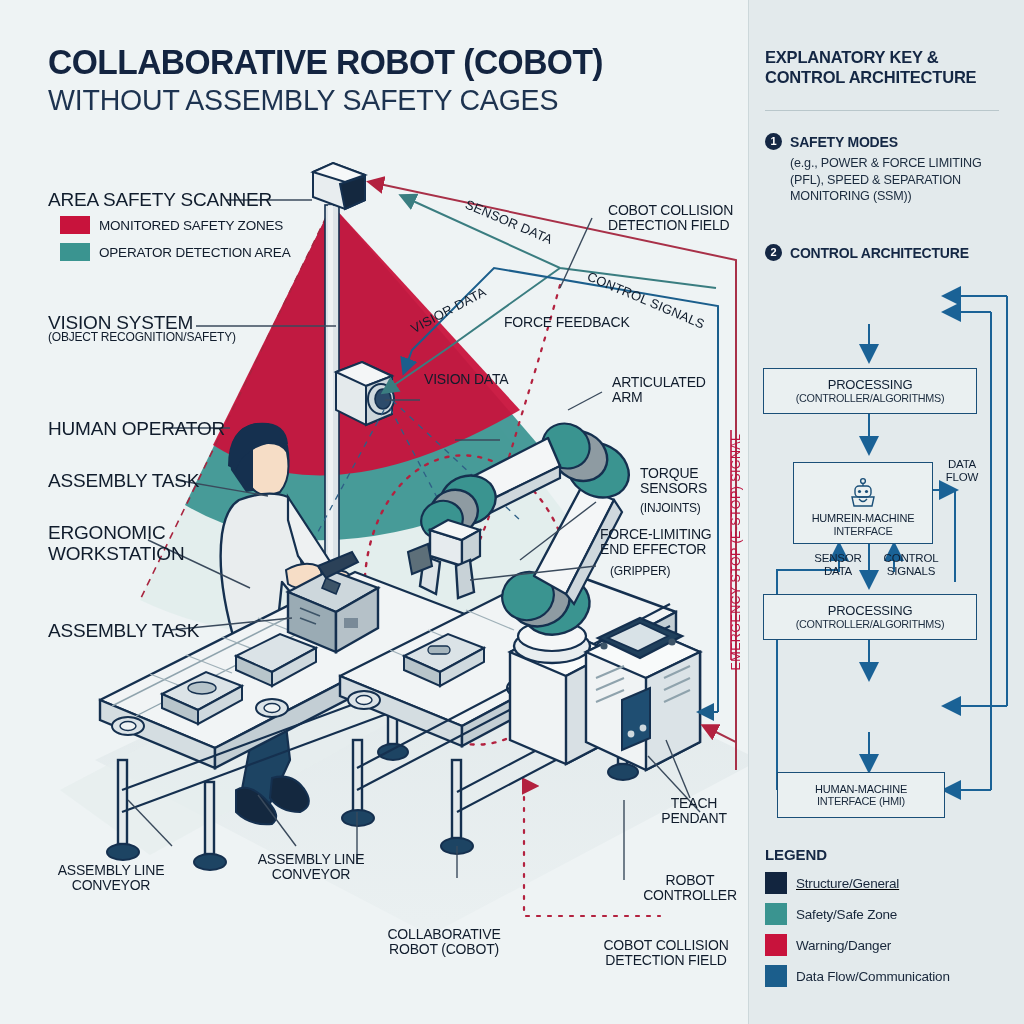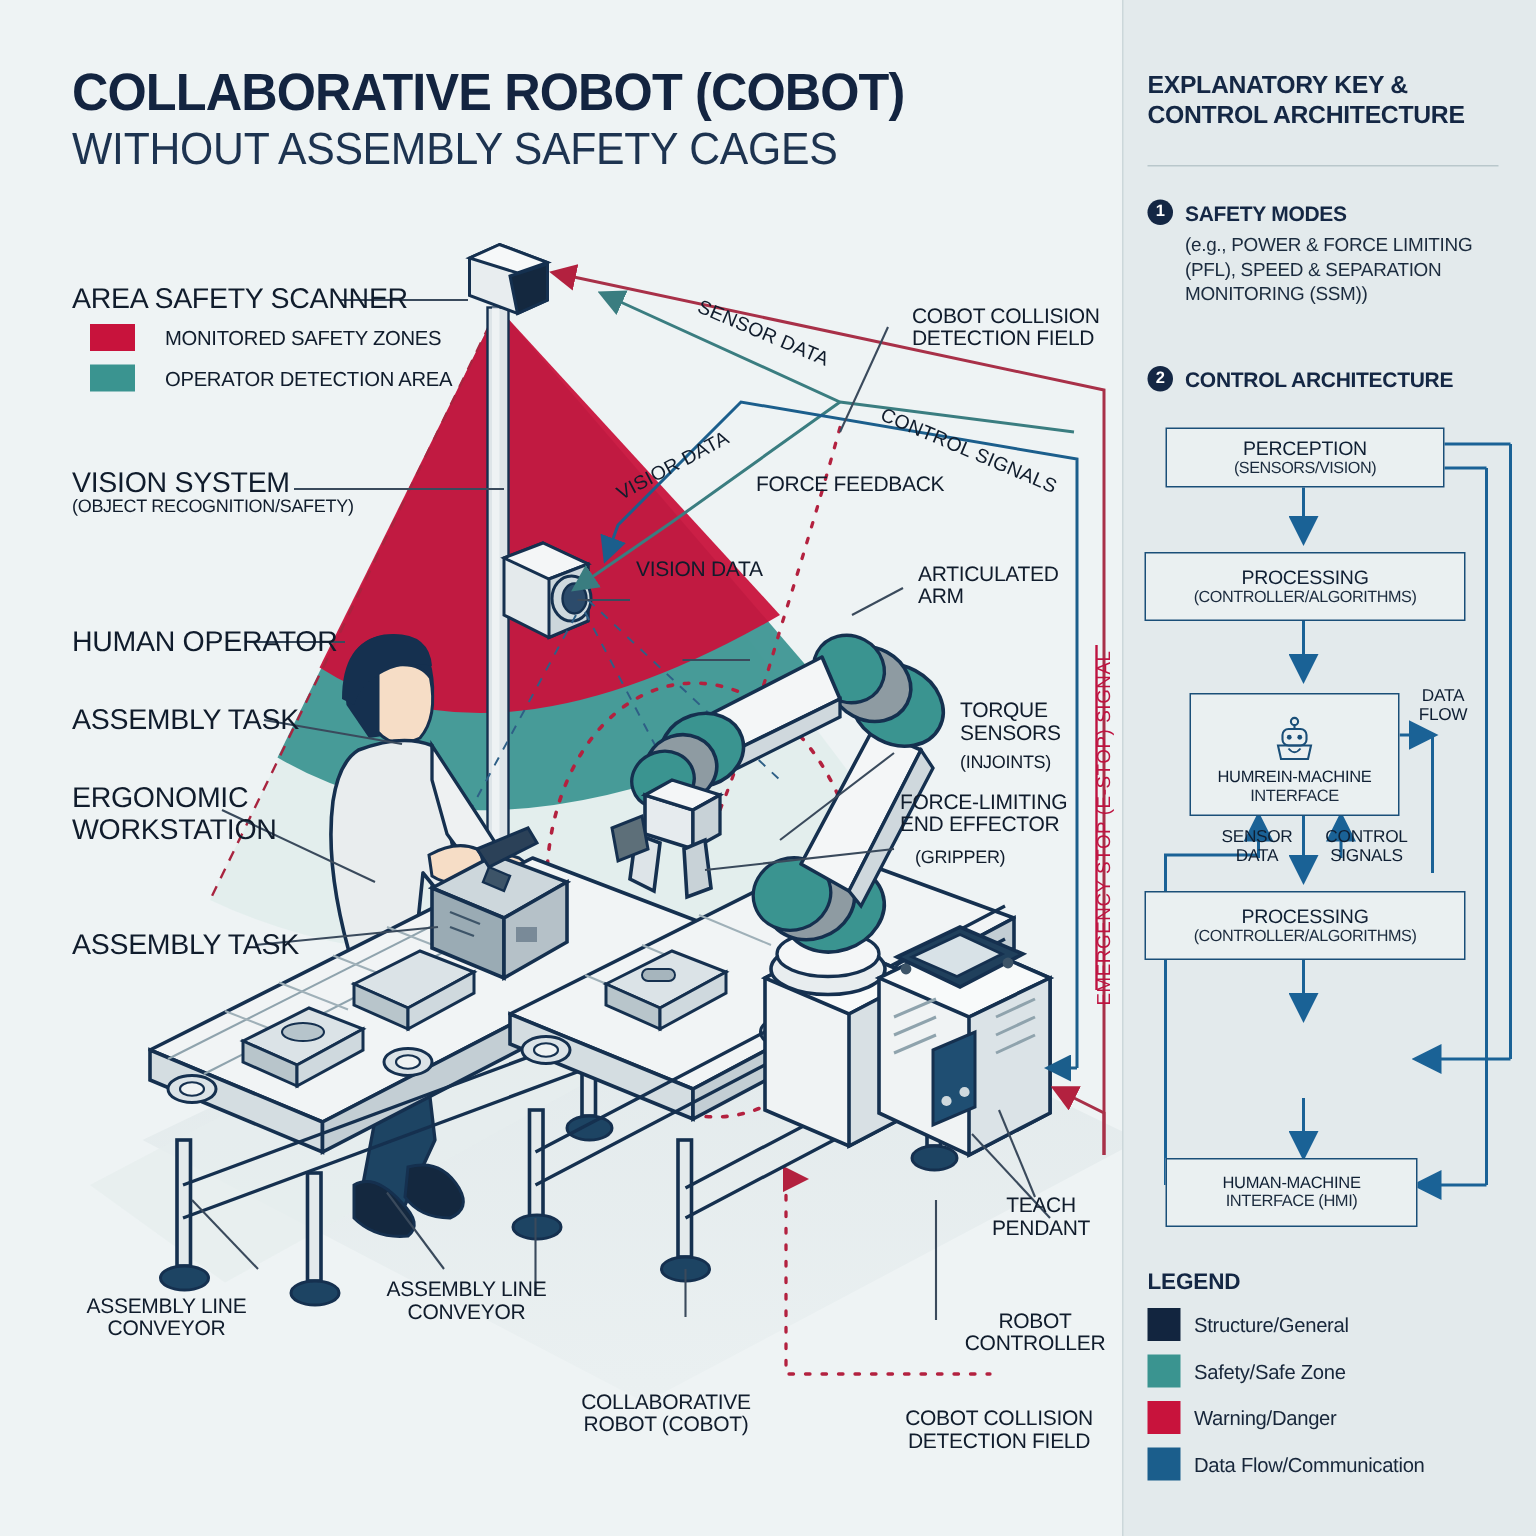--- a/index.html
+++ b/index.html
@@ -30,21 +30,21 @@
   
   .lbl {
     position: absolute; color: #101c2c; line-height: 1.08;
     letter-spacing: -0.2px; white-space: pre-line;
   }
   .lbl.big   { font-size: 19px; font-weight: 500; }
   .lbl.small { font-size: 12px; font-weight: 400; }
   .lbl.mid   { font-size: 14px; font-weight: 500; }
   .lbl.ctr   { text-align: center; }
 
-  .swatch-row { position: absolute; display: flex; align-items: center; gap: 20px; }
+  .swatch-row { position: absolute; display: flex; align-items: center; gap: 9px; }
   .swatch { width: 30px; height: 18px; display: block; }
   .swatch-txt { font-size: 13.5px; color: #101c2c; font-weight: 500; letter-spacing: -0.2px; white-space: nowrap; }
 
   .rot-lbl {
     position: absolute; font-size: 13px; font-weight: 500;
     color: #101c2c; letter-spacing: 0.2px; white-space: nowrap;
     transform-origin: left center;
   }
   .rot-lbl.estop { color: #be1340; font-size: 12.5px; letter-spacing: 0.4px; }
 
@@ -473,24 +473,20 @@
       </g>
       <g stroke="#1a6296" stroke-width="2" fill="none">
         <path d="M258,296 L258,706"></path>
         <path d="M242,312 L242,790"></path>
         <path d="M206,490 L206,582"></path>
         <path d="M28,790 L28,570 L90,570"></path>
         <path d="M145,570 L145,570"></path>
       </g>
     </svg>
 
-    <div class="fbox" style="left:28px; top:285px; width:186px; height:40px;">
-      <span class="t1">PERCEPTION</span>
-      <span class="t2">(SENSORS/VISION)</span>
-    </div>
     <div class="fbox" style="left:14px; top:368px; width:214px; height:46px;">
       <span class="t1">PROCESSING</span>
       <span class="t2">(CONTROLLER/ALGORITHMS)</span>
     </div>
     <div class="fbox hmi" style="left:44px; top:462px; width:140px; height:82px; justify-content:flex-end; padding-bottom:6px;">
       <svg width="34" height="34" viewBox="0 0 34 34" style="margin-bottom:2px;">
         <circle cx="17" cy="5" r="2.4" fill="none" stroke="#1a4f78" stroke-width="1.4"></circle>
         <path d="M17 7.5 L17 10" stroke="#1a4f78" stroke-width="1.4"></path>
         <rect x="9" y="10" width="16" height="11" rx="4" fill="none" stroke="#1a4f78" stroke-width="1.4"></rect>
         <circle cx="13.5" cy="15.5" r="1.6" fill="#1a4f78"></circle>
@@ -511,21 +507,21 @@
     </div>
 
     <div class="flow-lbl" style="left:186px; top:458px; width:54px;">DATA
 FLOW</div>
     <div class="flow-lbl" style="left:58px; top:552px; width:62px;">SENSOR
 DATA</div>
     <div class="flow-lbl" style="left:126px; top:552px; width:72px;">CONTROL
 SIGNALS</div>
 
     <div class="legend-title">LEGEND</div>
-    <div class="leg-row" style="top:872px;">
+    <div class="leg-row" style="top:872px;text-decoration:underline;">
       <span class="leg-sw" style="background:#12253f"></span>
       <span class="leg-txt">Structure/General</span>
     </div>
     <div class="leg-row" style="top:903px;">
       <span class="leg-sw" style="background:#3a9490"></span>
       <span class="leg-txt">Safety/Safe Zone</span>
     </div>
     <div class="leg-row" style="top:934px;">
       <span class="leg-sw" style="background:#c8133c"></span>
       <span class="leg-txt">Warning/Danger</span>

